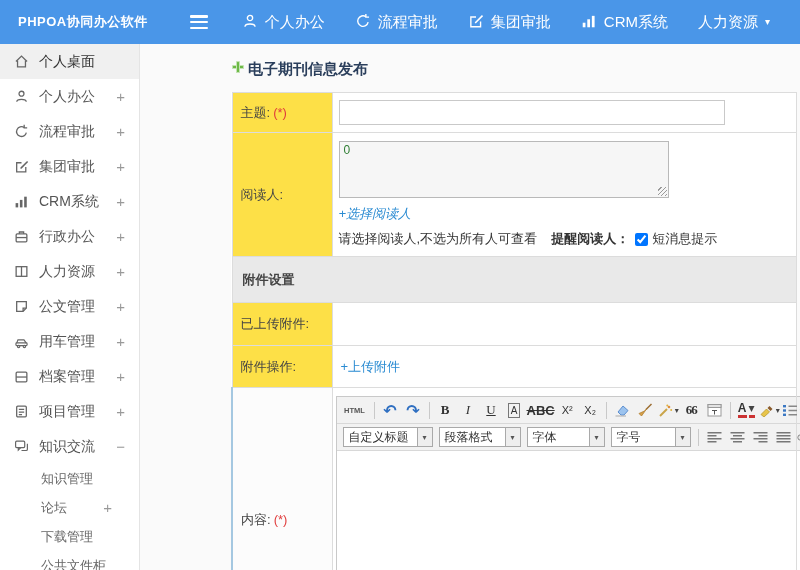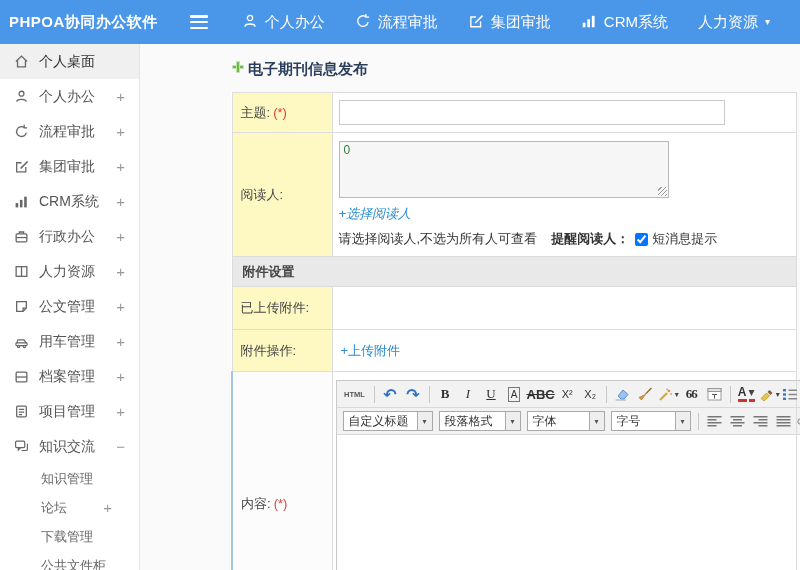--- a/index.html
+++ b/index.html
@@ -1,21 +1,21 @@
 <!DOCTYPE html>
 <html lang="zh"><head>
 <meta charset="utf-8">
 <style>
   * { margin:0; padding:0; box-sizing:border-box; }
   html,body { width:800px; height:570px; overflow:hidden; }
   body { font-family:"Liberation Sans","DejaVu Sans",sans-serif; background:#fafafa; position:relative; }
 
   
   .topbar { position:absolute; top:0; left:0; right:0; height:44px; background:#4a96e8; display:flex; align-items:center; color:#fff; z-index:5; }
-  .app-title { font-size:15px; font-weight:bold; padding-left:9px; width:200px; letter-spacing:.5px; }
+  .app-title { font-size:13px; font-weight:bold; padding-left:18px; width:200px; letter-spacing:.5px; }
   .burger { width:20px; height:14px; margin-left:12px; display:flex; flex-direction:column; justify-content:space-between; cursor:pointer; }
   .burger i { display:block; height:2.5px; background:#fff; border-radius:1px; }
   .topnav { display:flex; align-items:center; margin-left:34px; }
   .topnav .nav-item { display:flex; align-items:center; gap:7px; margin-right:30px; font-size:15px; cursor:pointer; white-space:nowrap; }
   .caret { font-size:10px; line-height:1; }
 
   
   .sidebar { position:absolute; top:44px; left:0; bottom:0; width:140px; background:#fff; border-right:1px solid #e4e4e4; }
   .side-item { height:35px; display:flex; align-items:center; padding:0 14px; font-size:14px; color:#555; position:relative; cursor:pointer; }
   .side-item.active { background:#f0f0f0; color:#333; }
@@ -27,34 +27,34 @@
   
   .main { position:absolute; left:149px; top:44px; right:0; bottom:0; background:#fafafa; overflow:hidden; }
   .page-title { margin:16px 0 0 82px; display:flex; font-size:15px; font-weight:bold; color:#2b3f5c; }
   .plus-icon { position:relative; width:14px; height:14px; margin-right:3px; display:inline-block; }
   .plus-icon::before,.plus-icon::after { content:""; position:absolute; background:#6cb945; border-radius:1.5px; box-shadow:0 0 0 1px rgba(255,255,255,.6) inset; }
   .plus-icon::before { left:1px; top:5px; width:12px; height:4px; }
   .plus-icon::after { left:5px; top:1px; width:4px; height:12px; }
 
   table.form { margin:13px 0 0 82px; border-collapse:collapse; width:566px; background:#fff; table-layout:fixed; }
   table.form td { border:1px solid #dcdcdc; font-size:13px; color:#444; vertical-align:middle; }
-  td.lbl { width:100px; background:#fef9c3; padding-left:8px; }
+  td.lbl { width:100px; background:#fde047; padding-left:8px; }
   .req { color:#e03c3c; margin-left:3px; }
   .row-subject td { height:40px; }
   .subject-input { width:386px; height:25px; border:1px solid #c9c9c9; margin-left:6px; font-size:13px; padding:2px 5px; background:#fff; }
   .row-readers td.cell { padding:8px 0 8px 6px; }
   .readers-box { width:330px; height:57px; background:#f6f6f6; border:1px solid #b9b9b9; position:relative; font-size:12px; color:#2e7d32; padding:1px 4px; overflow:hidden; }
   .resize-corner { position:absolute; right:1px; bottom:1px; width:9px; height:9px;
     background:repeating-linear-gradient(135deg, rgba(0,0,0,0) 0 2px, #9a9a9a 2px 3px); }
   .link { color:#2a8bd2; text-decoration:none; font-size:13px; cursor:pointer; }
   .choose-link { display:inline-block; margin-top:7px;font-style:italic; }
   .readers-hint { margin-top:7px; display:flex; align-items:center; font-size:13px; color:#333; }
   .remind { font-weight:bold; margin-left:14px; }
   .sms-check { margin:0 4px 0 6px; width:13px; height:13px; }
-  .row-section td { height:30px; background:#e9e9e9; font-weight:bold; color:#333; padding-left:10px; }
+  .row-section td { height:46px; background:#e9e9e9; font-weight:bold; color:#333; padding-left:10px; }
   .row-uploaded td { height:43px; }
   .row-action td { height:42px; }
   .row-action .cell { padding-left:8px; }
   .row-content td { height:228px; vertical-align:middle; }
   td.lbl.content-lbl { background:#fcfcfc; border-left:2px solid #a5c8e1; }
   .row-content td.cell { vertical-align:top; padding:0; }
 
   
   .editor { margin:8px 0 0 3px; width:648px; border:1px solid #c9c9c9; background:#fff; }
   .tb-row { background:#f2f2f2; border-bottom:1px solid #d8d8d8; padding:2px 3px; display:flex; align-items:center; height:27px; }

